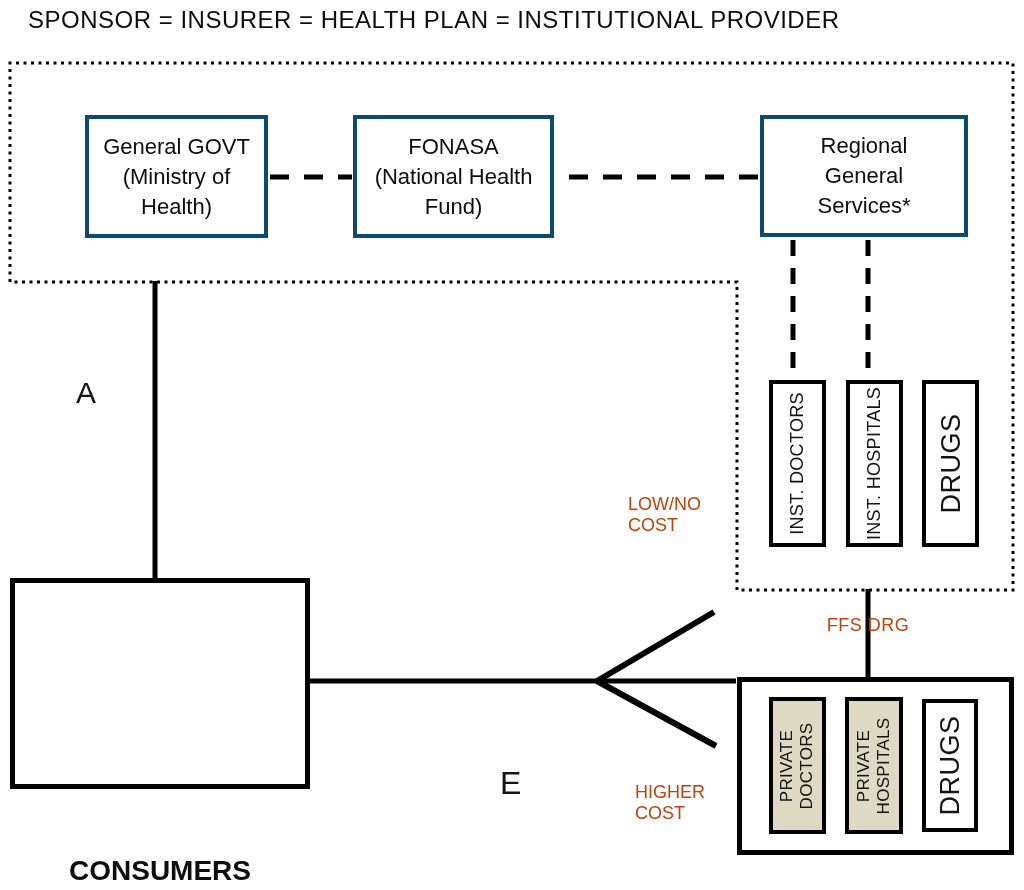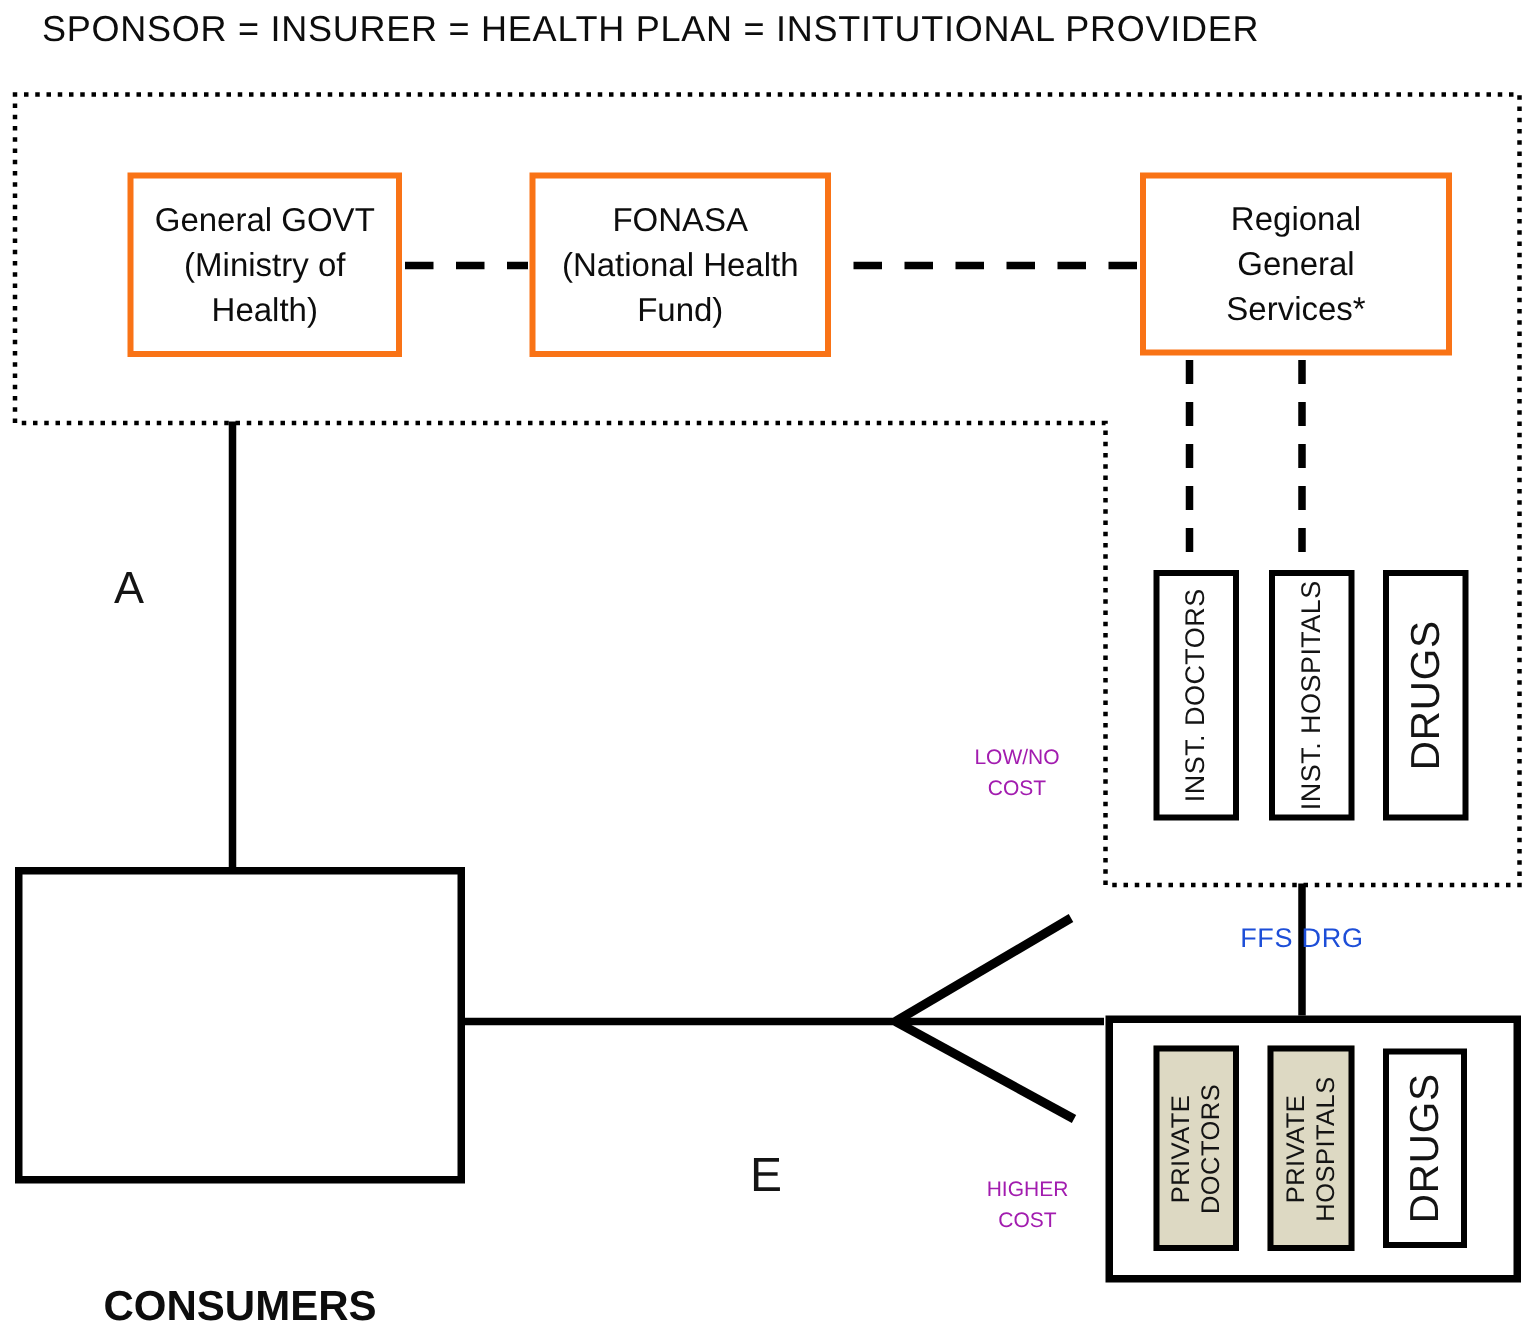--- a/index.html
+++ b/index.html
@@ -6,40 +6,40 @@
   .canvas{
     position:relative;width:1024px;height:890px;background:#ffffff;overflow:hidden;
     font-family:"Liberation Sans", sans-serif;color:#111;border-radius:15px;
   }
   .abs{position:absolute;}
   svg.lines{position:absolute;left:0;top:0;width:1024px;height:890px;pointer-events:none;}
   .title{
     left:28px;top:6px;font-size:24px;font-weight:500;letter-spacing:.5px;color:#0d0d0d;white-space:nowrap;
   }
   .node{
-    box-sizing:border-box;border:4px solid #f97316;background:#fff;
+    box-sizing:border-box;border:4px solid #0c4a6e;background:#fff;
     display:flex;align-items:center;justify-content:center;text-align:center;
     font-size:22px;line-height:30px;color:#0d0d0d;
   }
   .bigframe{box-sizing:border-box;border:5px solid #000;background:#fff;}
   .vbox{
     box-sizing:border-box;border:4px solid #000;background:#fff;
     display:flex;align-items:center;justify-content:center;overflow:visible;
   }
   .vtext{
     transform:rotate(-90deg);white-space:pre;text-align:center;
     font-size:18px;line-height:21px;letter-spacing:.3px;color:#141414;
   }
   .vtext.big{font-size:27px;letter-spacing:.5px;}
   .vtext.two{font-size:17px;line-height:20px;}
   .tan{background:#DDD9C3;}
   .caption{font-size:28px;color:#0d0d0d;text-align:center;}
-  .small-label{font-size:14px;line-height:21px;color:#a21caf;text-align:center;white-space:pre-line;}
+  .small-label{font-size:18px;line-height:21px;color:#c2410c;text-align:left;white-space:pre-line;}
   .letter{font-size:30px;color:#141414;}
-  .ffs{font-size:18px;color:#1d4ed8;text-align:center;letter-spacing:.5px;}
+  .ffs{font-size:18px;color:#c2410c;text-align:center;letter-spacing:.5px;}
 </style>
 </head>
 <body>
 
 <div class="canvas">
 
   <svg class="lines" viewBox="0 0 1024 890">
 
     <path d="M 10 282 L 10 63 L 1013 63 L 1013 590 L 737 590 L 737 282 Z" fill="none" stroke="#000" stroke-width="3" stroke-dasharray="3 4.5"></path>
 

